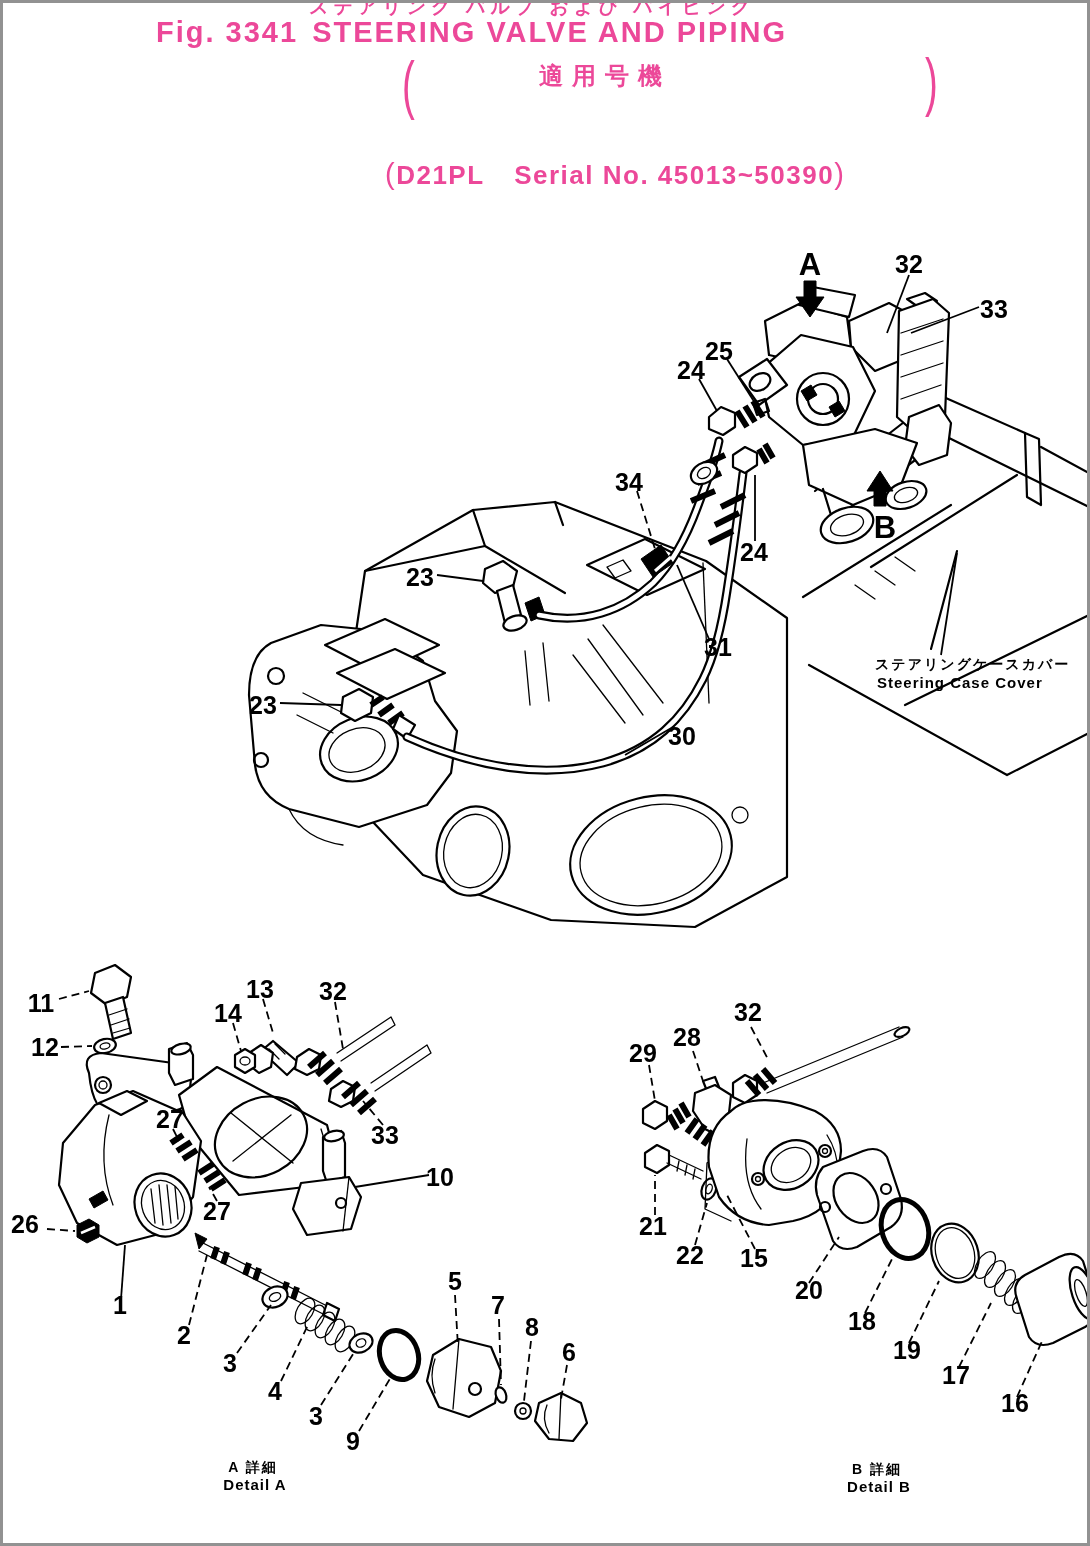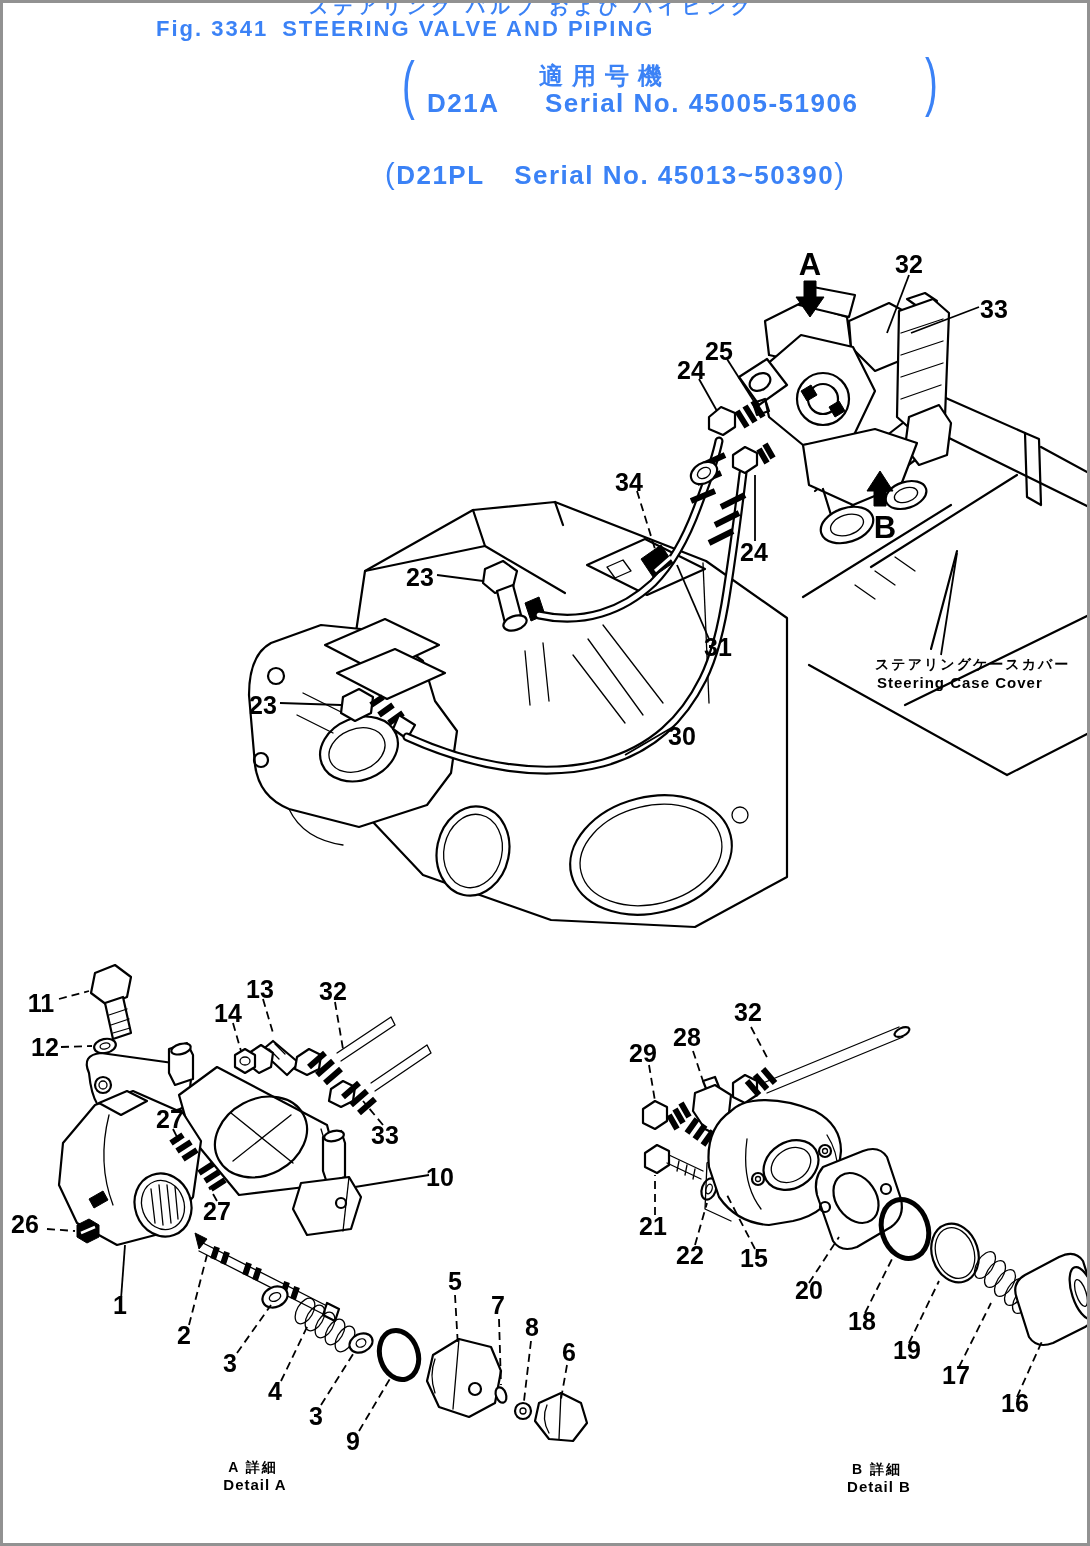--- a/index.html
+++ b/index.html
@@ -1,23 +1,23 @@
 <!DOCTYPE html>
 <html><head>
 <meta charset="utf-8">
 <style>
   html,body{margin:0;padding:0;background:#e8e8e8;}
   .page{
     position:relative;width:1090px;height:1546px;background:#ffffff;
     border:3px solid #929292;box-sizing:border-box;overflow:hidden;
-    font-family:"Liberation Sans",sans-serif;color:#3b82f6;
+    font-family:"Liberation Sans",sans-serif;color:#ec4899;
   }
   .abs{position:absolute;white-space:nowrap;}
   .title-ja{font-size:19px;letter-spacing:5px;font-weight:700;}
-  .fig-line{font-size:22px;font-weight:700;letter-spacing:2px;}
+  .fig-line{font-size:29px;font-weight:700;letter-spacing:2px;}
   .fig-line .gap{display:inline-block;width:14px;}
   .app-header{font-size:24px;font-weight:700;letter-spacing:9px;}
   .serial-row{font-size:26px;font-weight:700;letter-spacing:1.5px;}
   .serial-row .model{display:inline-block;width:118px;}
   .paren-big{font-size:64px;font-weight:400;transform:scaleX(.6);transform-origin:left top;line-height:1;}
   .paren-sm{font-size:29px;font-weight:400;}
   svg{position:absolute;left:0;top:0;}
   .ln{fill:none;stroke:#000;stroke-width:2.2;stroke-linecap:round;stroke-linejoin:round;}
   .wf{fill:#fff;stroke:#000;stroke-width:2.2;stroke-linejoin:round;}
   .thin{stroke-width:1.3;}
@@ -38,23 +38,20 @@
 <div class="page">
 
   <div class="abs title-ja" style="left:306px;top:-9px;">ステアリング バルブ および パイピング</div>
   <div class="abs fig-line" style="left:153px;top:13px;">
     <span>Fig. 3341</span><span class="gap"></span><span>STEERING VALVE AND PIPING</span>
   </div>
   <div class="abs app-header" style="left:536px;top:57px;">適用号機</div>
   <div class="abs paren-big" style="left:399px;top:50px;">(</div>
   <div class="abs paren-big" style="left:922px;top:47px;">)</div>
 
-  <div class="abs serial-row" style="left:424px;top:85px;">
-    <span class="model">D21A</span><span>Serial No. 45005-51906</span>
-  </div>
   <div class="abs serial-row" style="left:382px;top:155px;">
     <span class="paren-sm">(</span><span class="model">D21PL</span><span>Serial No. 45013~50390</span><span class="paren-sm">)</span>
   </div>
 
   <svg width="1090" height="1546" viewBox="0 0 1090 1546">
 
     <g>
 
       <g>
         <path class="ln" d="M812,488 L936,392 L1022,430"></path>

